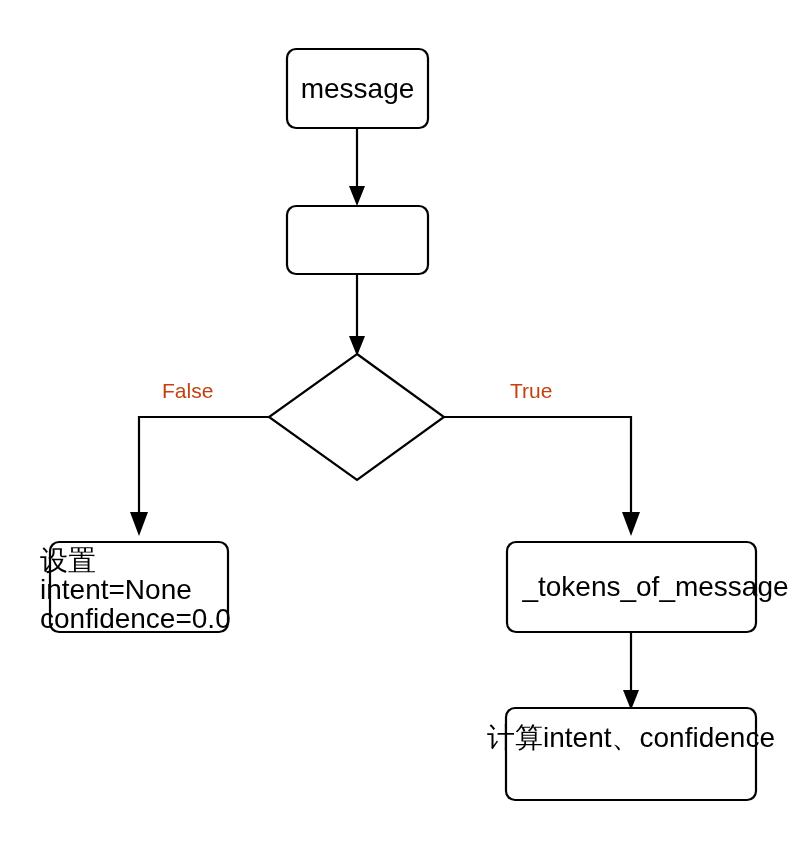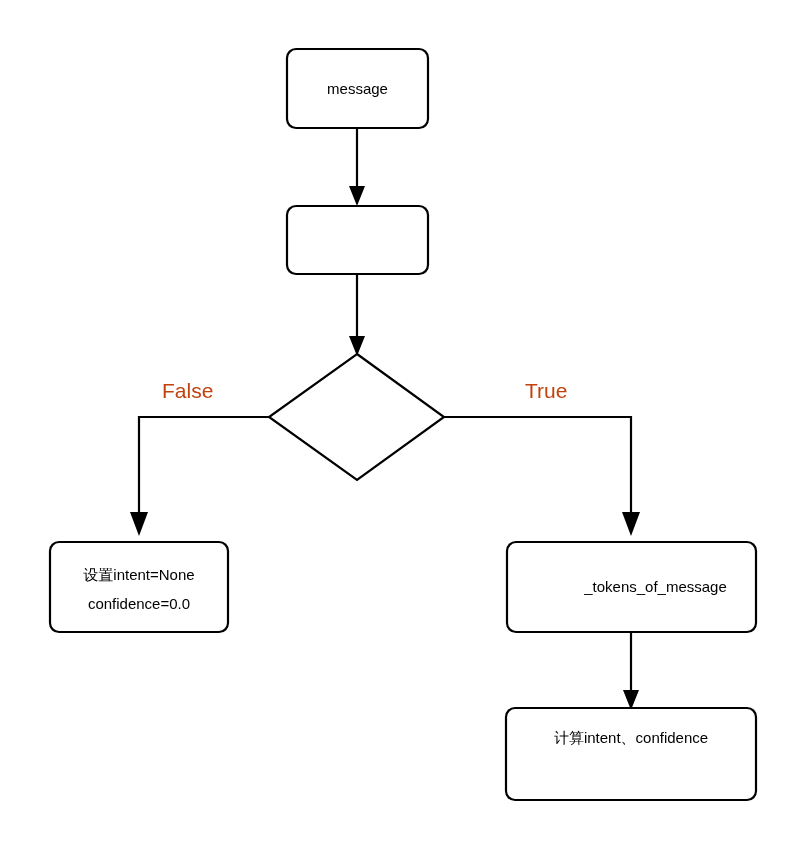--- a/index.html
+++ b/index.html
@@ -43,24 +43,24 @@
   }
   .arrow-head {
     fill: #000000;
     stroke: none;
   }
   .node-label {
     position: absolute;
     display: flex;
     align-items: center;
     justify-content: center;
-    text-align: center;
+    text-align: left;
     color: #000000;
     font-family: "Liberation Sans", "DejaVu Sans", sans-serif;
-    font-size: 15px;
+    font-size: 28px;
     line-height: 26px;
     white-space: nowrap;
     pointer-events: none;
   }
   .node-label.multi {
     white-space: pre-line;
     line-height: 29px;
   }
   .edge-label {
     position: absolute;
@@ -121,15 +121,15 @@
 
   <div class="node-label multi" style="left:40px; top:542px; width:198px; height:94px;">设置intent=None
 confidence=0.0</div>
 
   <div class="node-label" style="left:507px; top:542px; width:297px; height:90px;border-radius:30px;">_tokens_of_message</div>
 
   <div class="node-label" style="left:496px; top:692px; width:270px; height:92px;">计算intent、confidence</div>
 
   <div class="edge-label" style="left:162px; top:379px;">False</div>
 
-  <div class="edge-label" style="left:525px; top:379px;">True</div>
+  <div class="edge-label" style="left:510px; top:379px;">True</div>
 
 </div>
 
 </body></html>

